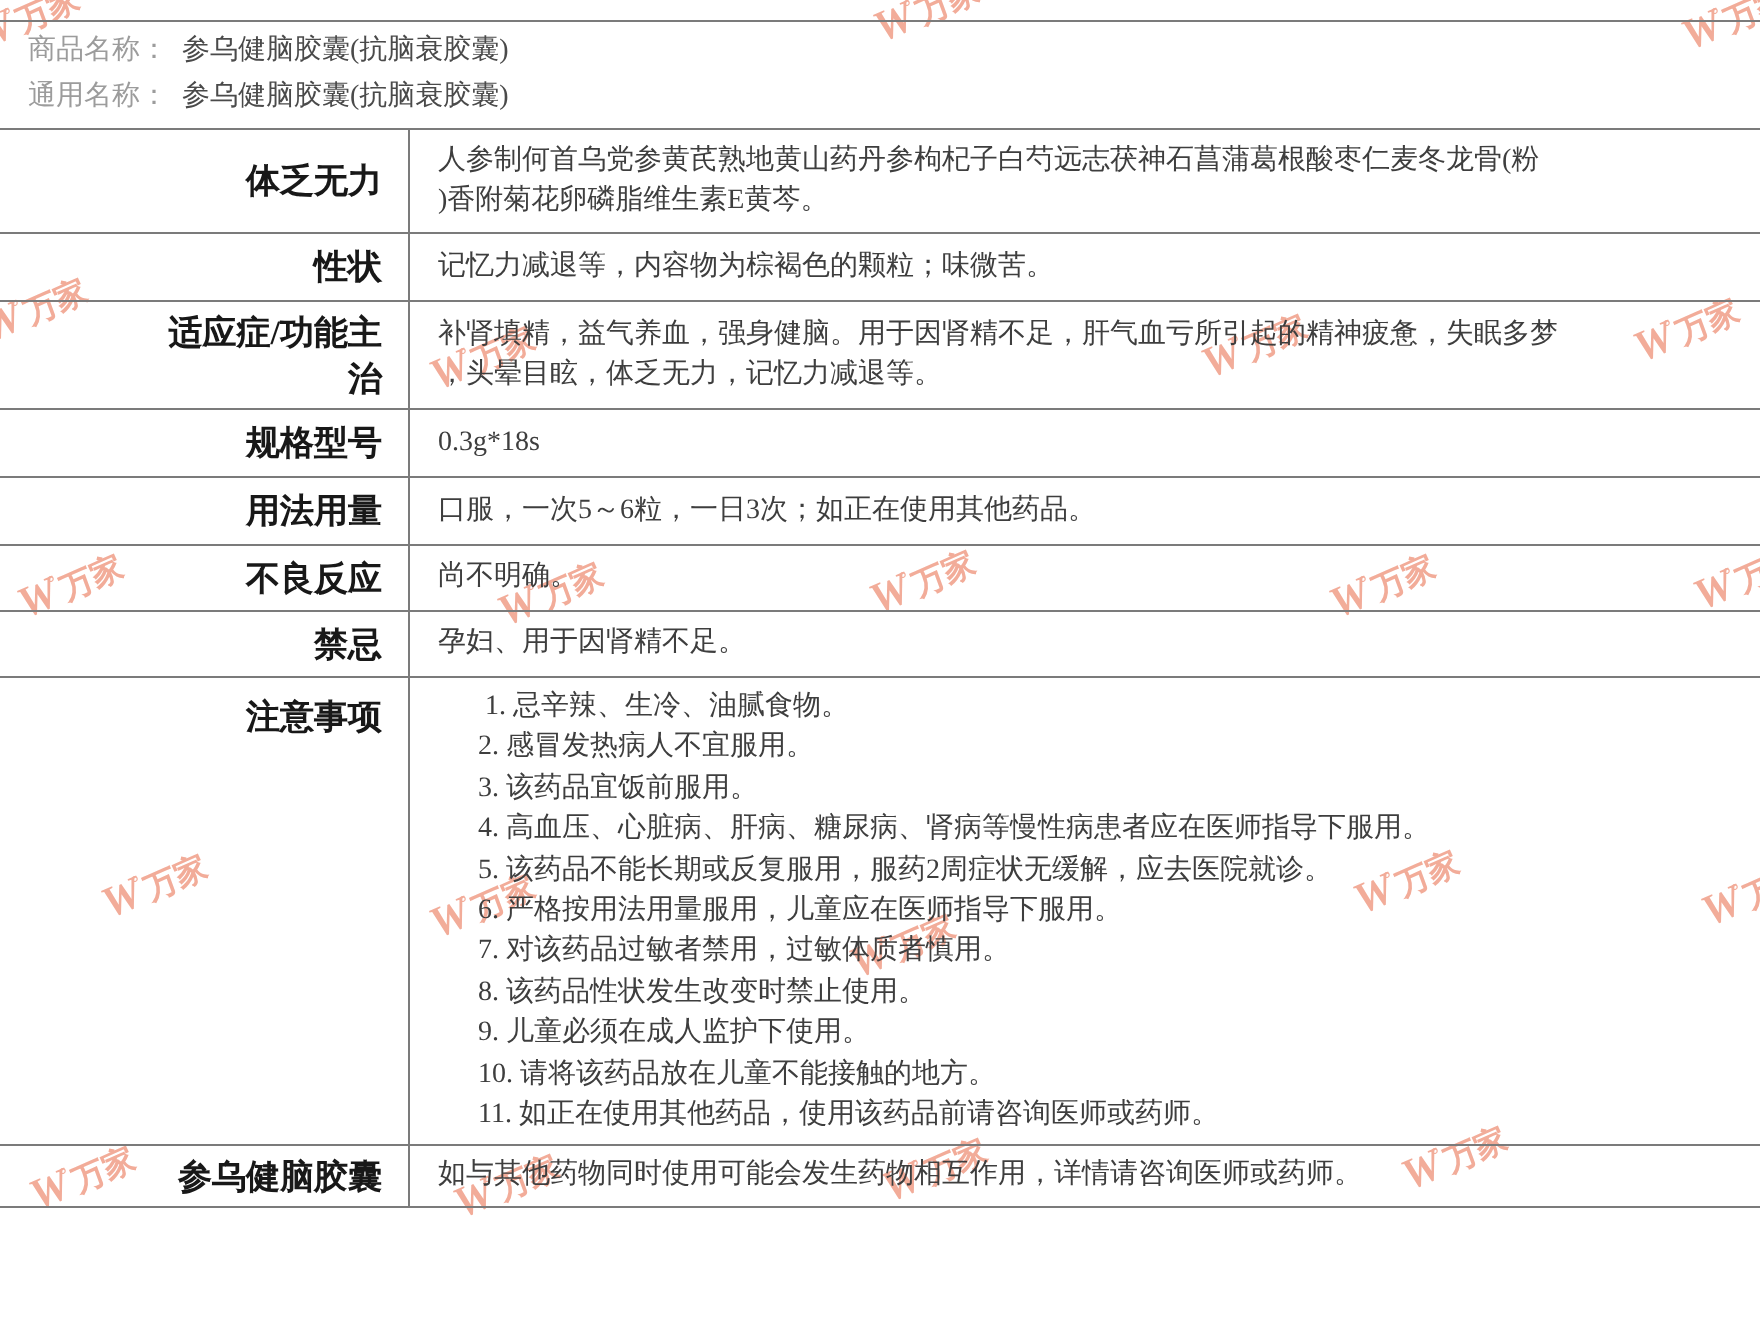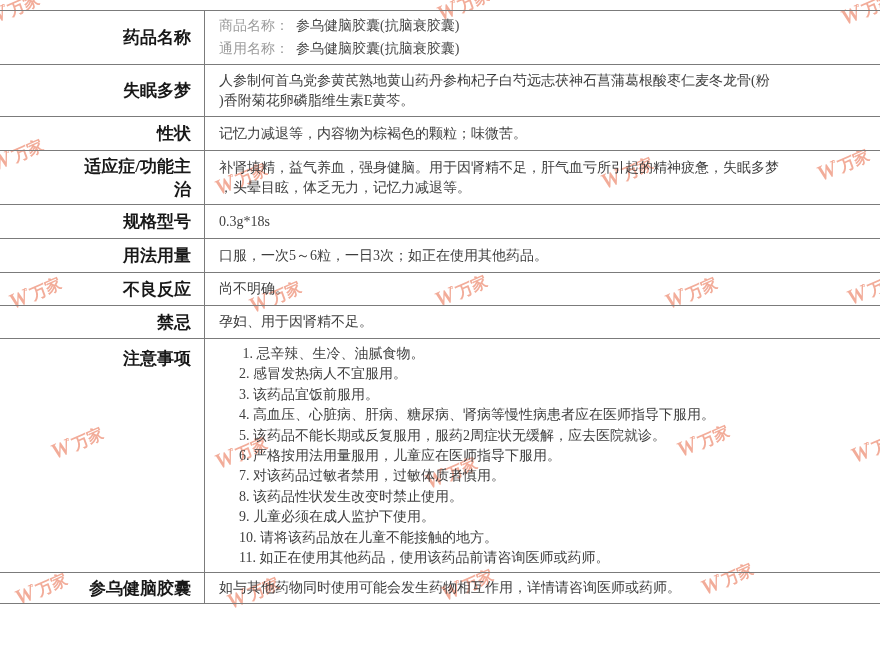--- a/index.html
+++ b/index.html
@@ -63,28 +63,27 @@
       <span class="wm-mark" style="left: 426px; top: 470px; color: rgb(240, 158, 136);"><span class="wm-w">W</span><span class="wm-deg">°</span><span class="wm-cjk">万家</span></span>
       <span class="wm-mark" style="left: 678px; top: 438px; color: rgb(240, 158, 136);"><span class="wm-w">W</span><span class="wm-deg">°</span><span class="wm-cjk">万家</span></span>
       <span class="wm-mark" style="left: 852px; top: 444px; color: rgb(240, 158, 136);"><span class="wm-w">W</span><span class="wm-deg">°</span><span class="wm-cjk">万家</span></span>
       <span class="wm-mark" style="left: 16px; top: 586px; color: rgb(240, 158, 136);"><span class="wm-w">W</span><span class="wm-deg">°</span><span class="wm-cjk">万家</span></span>
       <span class="wm-mark" style="left: 228px; top: 590px; color: rgb(240, 158, 136);"><span class="wm-w">W</span><span class="wm-deg">°</span><span class="wm-cjk">万家</span></span>
       <span class="wm-mark" style="left: 442px; top: 582px; color: rgb(240, 158, 136);"><span class="wm-w">W</span><span class="wm-deg">°</span><span class="wm-cjk">万家</span></span>
       <span class="wm-mark" style="left: 702px; top: 576px; color: rgb(240, 158, 136);"><span class="wm-w">W</span><span class="wm-deg">°</span><span class="wm-cjk">万家</span></span>
     </div>
   <div class="drug-table">
       <div class="t-row r0" style="min-height: 51px;">
-        <div class="t-label">药品名称</div>
         <div class="t-content">
           <div class="pair-line"><span class="pair-prefix">商品名称：</span><span class="pair-value">参乌健脑胶囊(抗脑衰胶囊)</span></div>
           <div class="pair-line"><span class="pair-prefix">通用名称：</span><span class="pair-value">参乌健脑胶囊(抗脑衰胶囊)</span></div>
         </div>
       </div>
       <div class="t-row r1" style="min-height: 52px;">
-        <div class="t-label">失眠多梦</div>
+        <div class="t-label">体乏无力</div>
         <div class="t-content">
           <div class="t-text">人参制何首乌党参黄芪熟地黄山药丹参枸杞子白芍远志茯神石菖蒲葛根酸枣仁麦冬龙骨(粉
 )香附菊花卵磷脂维生素E黄芩。</div>
         </div>
       </div>
       <div class="t-row r2" style="min-height: 34px;">
         <div class="t-label">性状</div>
         <div class="t-content">
           <div class="t-text">记忆力减退等，内容物为棕褐色的颗粒；味微苦。</div>
         </div>

